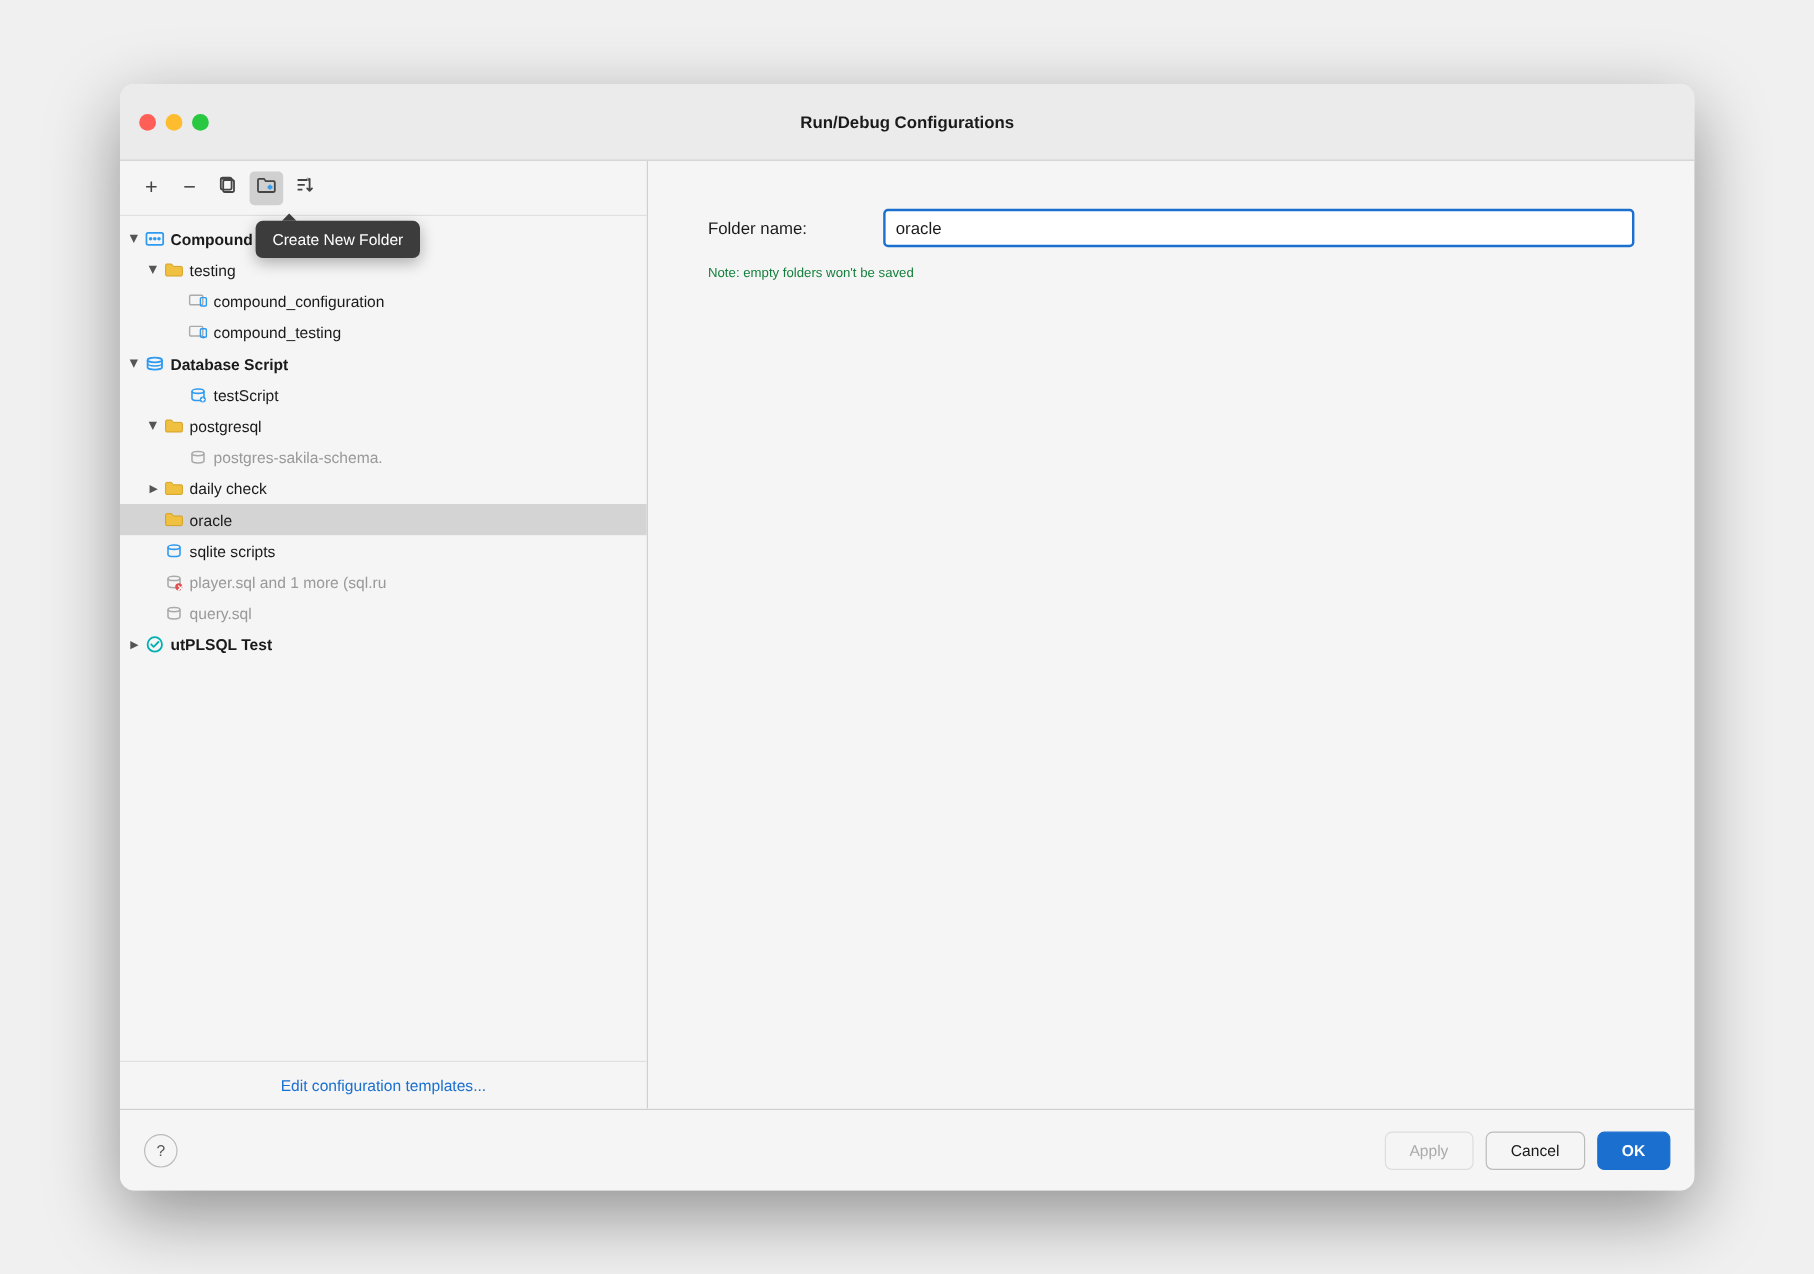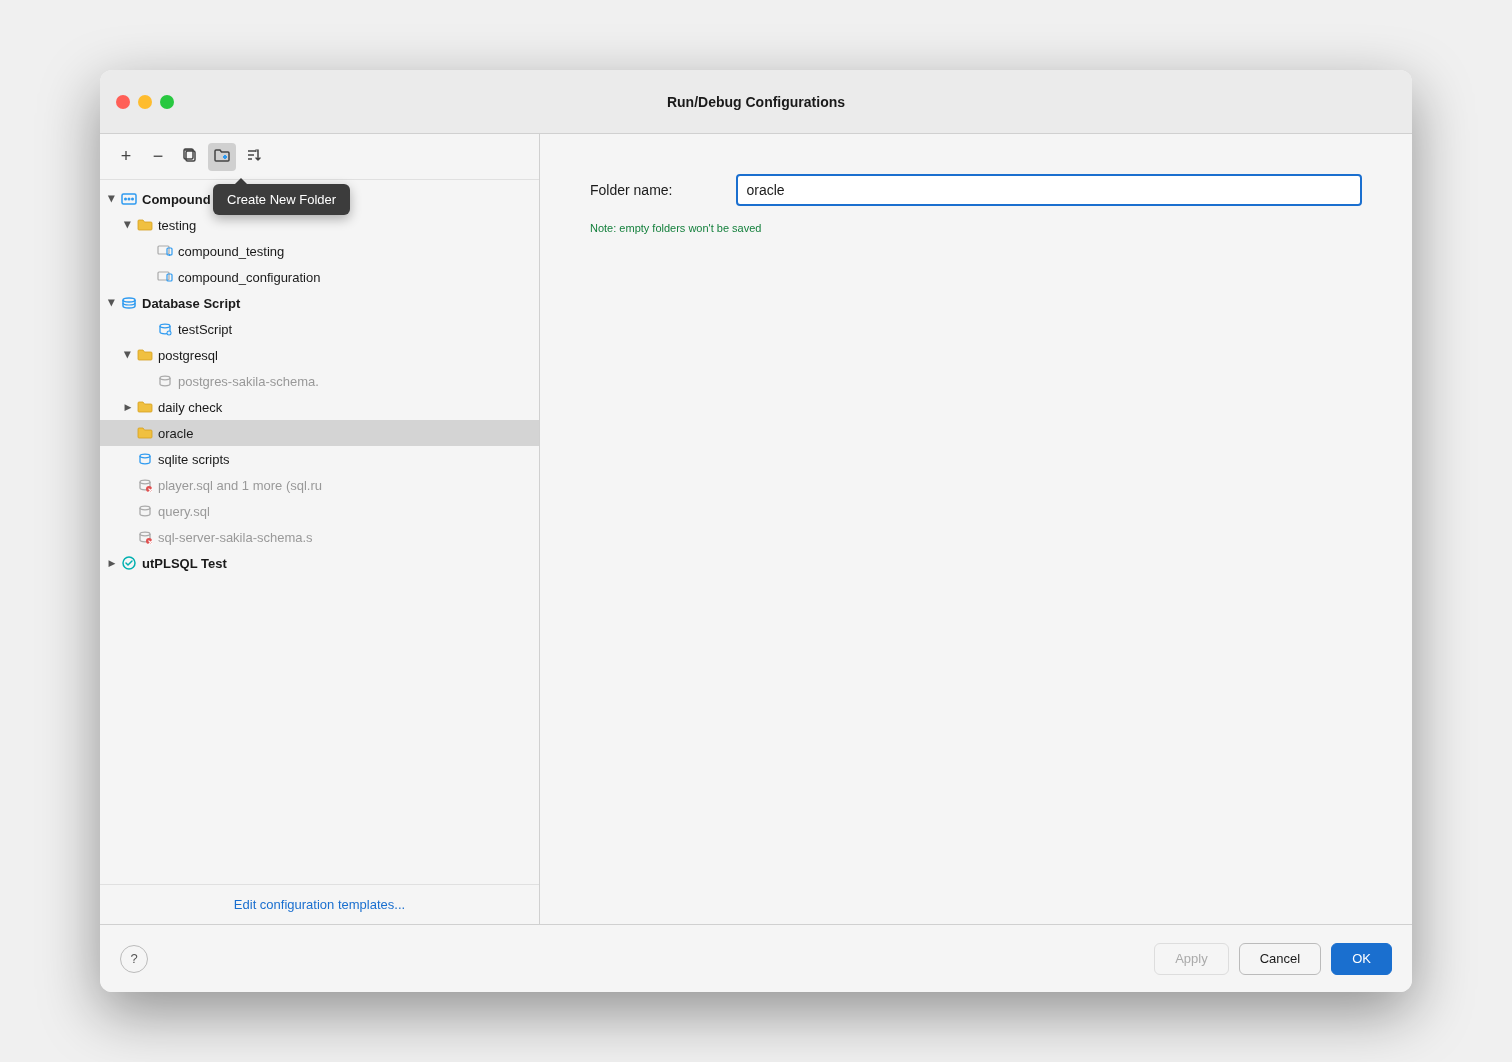--- a/index.html
+++ b/index.html
@@ -256,21 +256,21 @@
     .btn.disabled {
       color: #aaa;
       border-color: #ddd;
       background: #f5f5f5;
       cursor: default;
     }
     .btn-ok {
       background: #1a6fcf;
       color: #fff;
       border-color: #1a6fcf;
-      font-weight: 400;
+      font-weight: 700;
     }
 
     
     .svg-icon {
       width: 16px;
       height: 16px;
     }
   </style>
 </head>
 <body>
@@ -359,36 +359,36 @@
           <span class="tree-label">testing</span>
         </div>
 
         <div class="tree-item">
           <div class="tree-indent" style="width:40px;"></div>
           <span class="tree-arrow placeholder">▶</span>
           <span class="tree-icon">
             <svg width="16" height="16" viewBox="0 0 16 16" fill="none">
               <rect x="1" y="3" width="11" height="8" rx="1" stroke="#aaa" stroke-width="1.2" fill="none"></rect>
               <rect x="10" y="5" width="5" height="7" rx="1" stroke="#2e9af0" stroke-width="1.2" fill="none"></rect>
-              <circle cx="12.5" cy="12" r="1" fill="#2e9af0"></circle>
-            </svg>
-          </span>
-          <span class="tree-label">compound_testing</span>
+            </svg>
+          </span>
+          <span class="tree-label">compound_configuration</span>
         </div>
 
         <div class="tree-item">
           <div class="tree-indent" style="width:40px;"></div>
           <span class="tree-arrow placeholder">▶</span>
           <span class="tree-icon">
             <svg width="16" height="16" viewBox="0 0 16 16" fill="none">
               <rect x="1" y="3" width="11" height="8" rx="1" stroke="#aaa" stroke-width="1.2" fill="none"></rect>
               <rect x="10" y="5" width="5" height="7" rx="1" stroke="#2e9af0" stroke-width="1.2" fill="none"></rect>
-            </svg>
-          </span>
-          <span class="tree-label">compound_configuration</span>
+              <circle cx="12.5" cy="12" r="1" fill="#2e9af0"></circle>
+            </svg>
+          </span>
+          <span class="tree-label">compound_testing</span>
         </div>
 
         <div class="tree-item">
           <div class="tree-indent" style="width:4px;"></div>
           <span class="tree-arrow expanded">▶</span>
           <span class="tree-icon icon-db">
             <svg width="16" height="16" viewBox="0 0 16 16" fill="none">
               <ellipse cx="8" cy="5" rx="6" ry="2" stroke="#2e9af0" stroke-width="1.5" fill="none"></ellipse>
               <path d="M2 5v6c0 1.1 2.7 2 6 2s6-.9 6-2V5" stroke="#2e9af0" stroke-width="1.5" fill="none"></path>
               <path d="M2 8c0 1.1 2.7 2 6 2s6-.9 6-2" stroke="#2e9af0" stroke-width="1.2" fill="none"></path>
@@ -488,33 +488,20 @@
           <span class="tree-arrow placeholder">▶</span>
           <span class="tree-icon">
             <svg width="16" height="16" viewBox="0 0 16 16" fill="none">
               <ellipse cx="8" cy="5" rx="5" ry="1.8" stroke="#aaa" stroke-width="1.3" fill="none"></ellipse>
               <path d="M3 5v6c0 1 2.2 1.8 5 1.8s5-.8 5-1.8V5" stroke="#aaa" stroke-width="1.3" fill="none"></path>
             </svg>
           </span>
           <span class="tree-label muted">query.sql</span>
         </div>
 
-        <div class="tree-item">
-          <div class="tree-indent" style="width:20px;"></div>
-          <span class="tree-arrow placeholder">▶</span>
-          <span class="tree-icon">
-            <svg width="16" height="16" viewBox="0 0 16 16" fill="none">
-              <ellipse cx="8" cy="5" rx="5" ry="1.8" stroke="#aaa" stroke-width="1.3" fill="none"></ellipse>
-              <path d="M3 5v6c0 1 2.2 1.8 5 1.8s5-.8 5-1.8V5" stroke="#aaa" stroke-width="1.3" fill="none"></path>
-              <circle cx="12" cy="12" r="3" fill="#e05050"></circle>
-              <text x="10.5" y="15.5" font-size="7" fill="white" font-weight="bold">✕</text>
-            </svg>
-          </span>
-          <span class="tree-label muted">sql-server-sakila-schema.s</span>
-        </div>
 
         <div class="tree-item">
           <div class="tree-indent" style="width:4px;"></div>
           <span class="tree-arrow" style="color:#555;">▶</span>
           <span class="tree-icon">
             <svg width="16" height="16" viewBox="0 0 16 16" fill="none">
               <circle cx="8" cy="8" r="6" stroke="#00b0b0" stroke-width="1.5" fill="none"></circle>
               <path d="M5 8l2 2 4-4" stroke="#00b0b0" stroke-width="1.5" stroke-linecap="round" stroke-linejoin="round"></path>
             </svg>
           </span>

